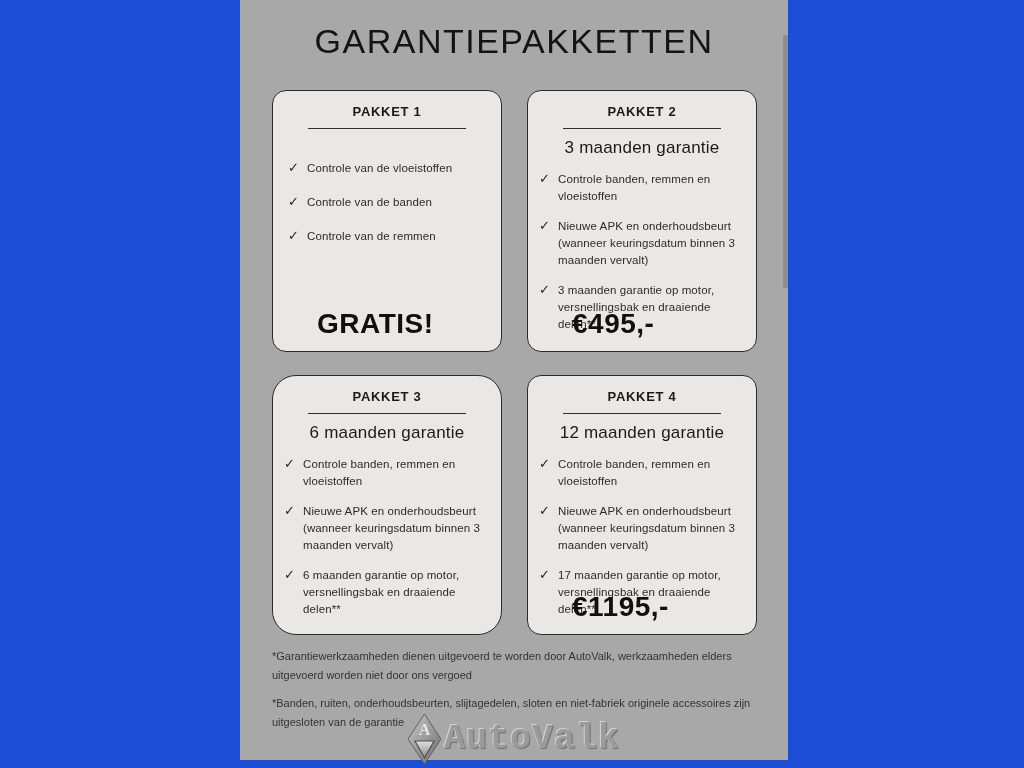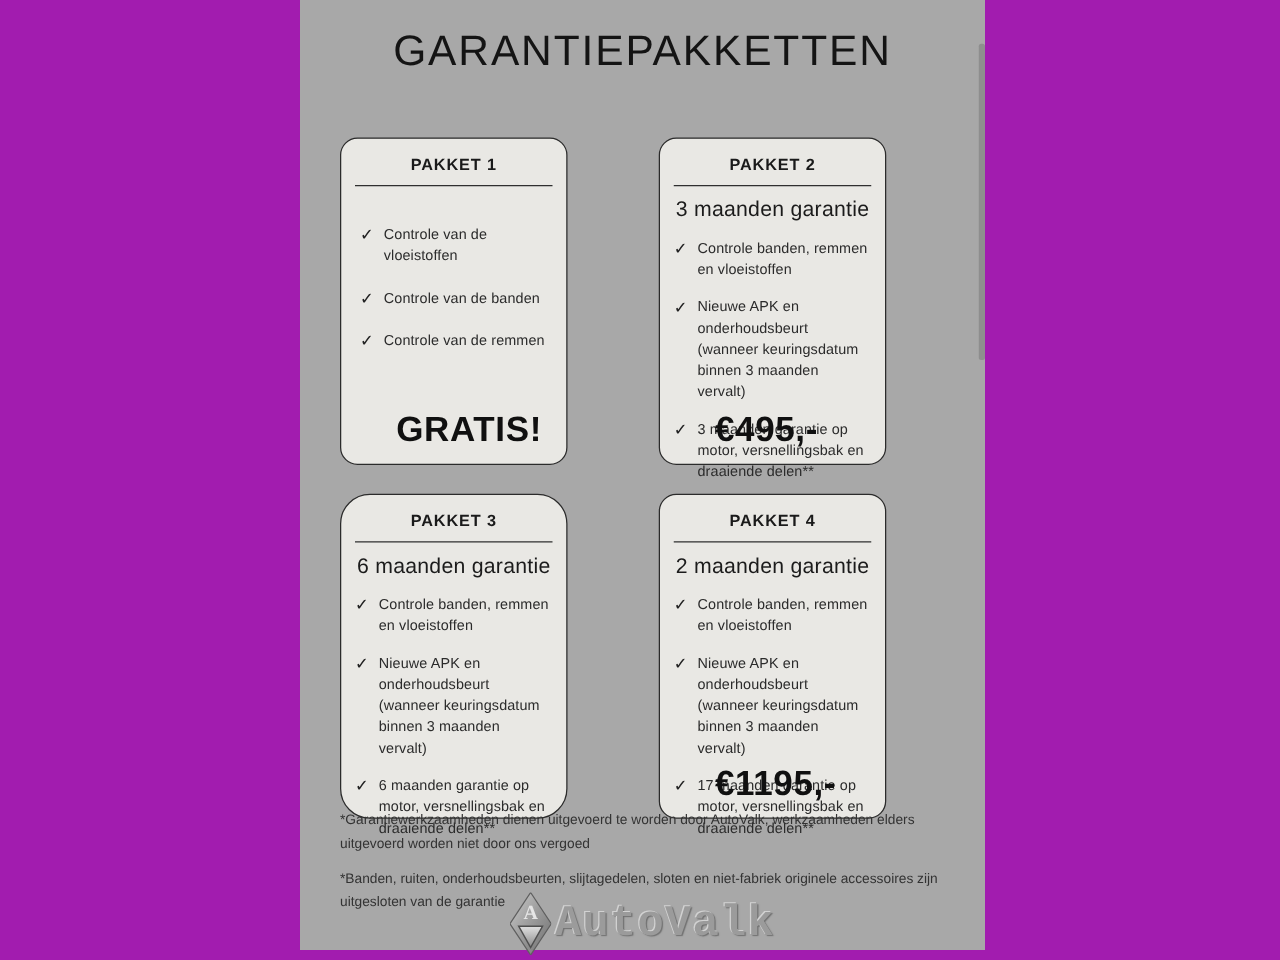--- a/index.html
+++ b/index.html
@@ -2,41 +2,40 @@
 <html><head>
 <meta charset="utf-8">
 <style>
   * { box-sizing: border-box; margin: 0; padding: 0; }
   html, body {
     width: 1024px; height: 768px;
     background: #ffffff;
     font-family: "Liberation Sans", sans-serif;
     overflow: hidden;
   }
-  .page { position: relative; width: 1024px; height: 768px; background: #a21caf; }
+  .page { position: relative; width: 1024px; height: 768px; background: #1d4ed8; }
 
   .poster {
     position: absolute; left: 240px; top: 0;
     width: 548px; height: 760px;
     background: #a8a8a8;
   }
 
   .poster-title {
     position: absolute; top: 22px; left: 0; right: 0;
     text-align: center;
     font-size: 34px; letter-spacing: 1.5px;
     color: #141414; font-weight: 500;
   }
 
   .card {
-    position: absolute; width: 182px;
+    position: absolute; width: 230px;
     background: #e9e8e4;
     border: 1.6px solid #2b2b2b;
     border-radius: 14px;
-    margin-top: 20px;
   }
   .card--p1 { left: 32px;  top: 90px;  height: 262px; }
   .card--p2 { left: 287px; top: 90px;  height: 262px; }
   .card--p3 { left: 32px;  top: 375px; height: 260px; border-radius: 24px; }
   .card--p4 { left: 287px; top: 375px; height: 260px; }
 
   .card-header {
     margin-top: 13px; text-align: center;
     font-size: 13px; font-weight: bold; letter-spacing: 0.7px;
     color: #1a1a1a;
@@ -161,21 +160,21 @@
         <div class="item">
           <span class="check">✓</span>
           <span class="item-text">6 maanden garantie op motor, versnellingsbak en draaiende delen**</span>
         </div>
       </div>
     </div>
 
     <div class="card card--p4">
       <div class="card-header">PAKKET 4</div>
       <div class="card-rule"></div>
-      <div class="card-subtitle">2 maanden garantie</div>
+      <div class="card-subtitle">12 maanden garantie</div>
       <div class="card-items">
         <div class="item">
           <span class="check">✓</span>
           <span class="item-text">Controle banden, remmen en vloeistoffen</span>
         </div>
         <div class="item">
           <span class="check">✓</span>
           <span class="item-text">Nieuwe APK en onderhoudsbeurt (wanneer keuringsdatum binnen 3 maanden vervalt)</span>
         </div>
         <div class="item">

